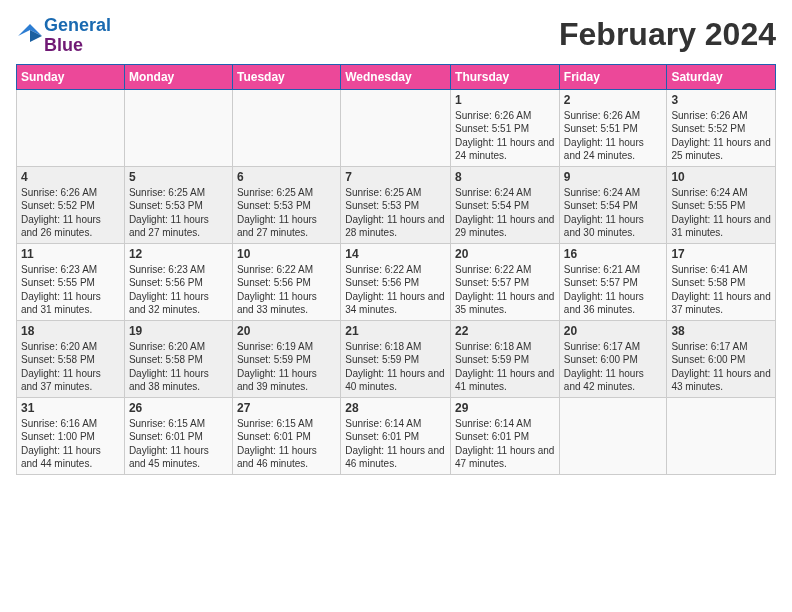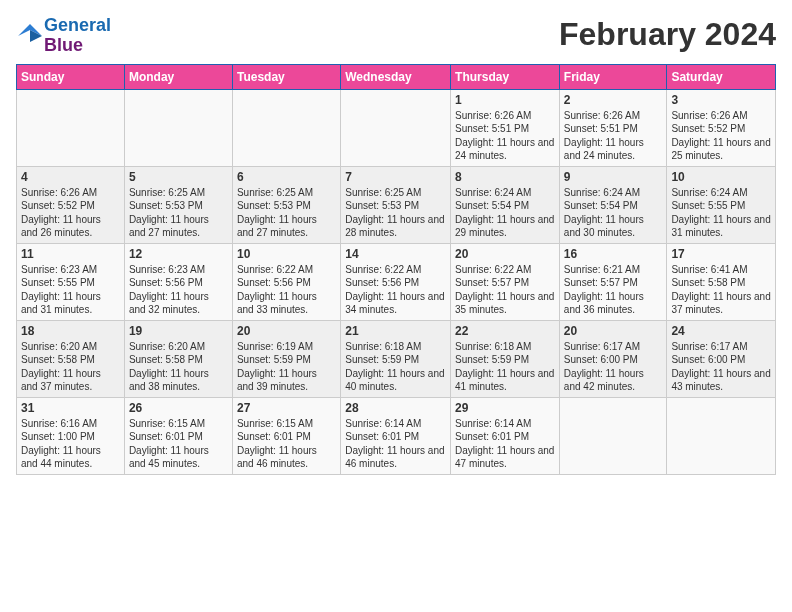--- a/index.html
+++ b/index.html
@@ -288,21 +288,21 @@
 and 41 minutes.</div>
         </td>
         <td>
           <span class="day-number">20</span>
           <div class="day-info">Sunrise: 6:17 AM
 Sunset: 6:00 PM
 Daylight: 11 hours
 and 42 minutes.</div>
         </td>
         <td>
-          <span class="day-number">24</span>
+          <span class="day-number">38</span>
           <div class="day-info">Sunrise: 6:17 AM
 Sunset: 6:00 PM
 Daylight: 11 hours
 and 43 minutes.</div>
         </td>
       </tr>
       <tr>
         <td>
           <span class="day-number">31</span>
           <div class="day-info">Sunrise: 6:16 AM

